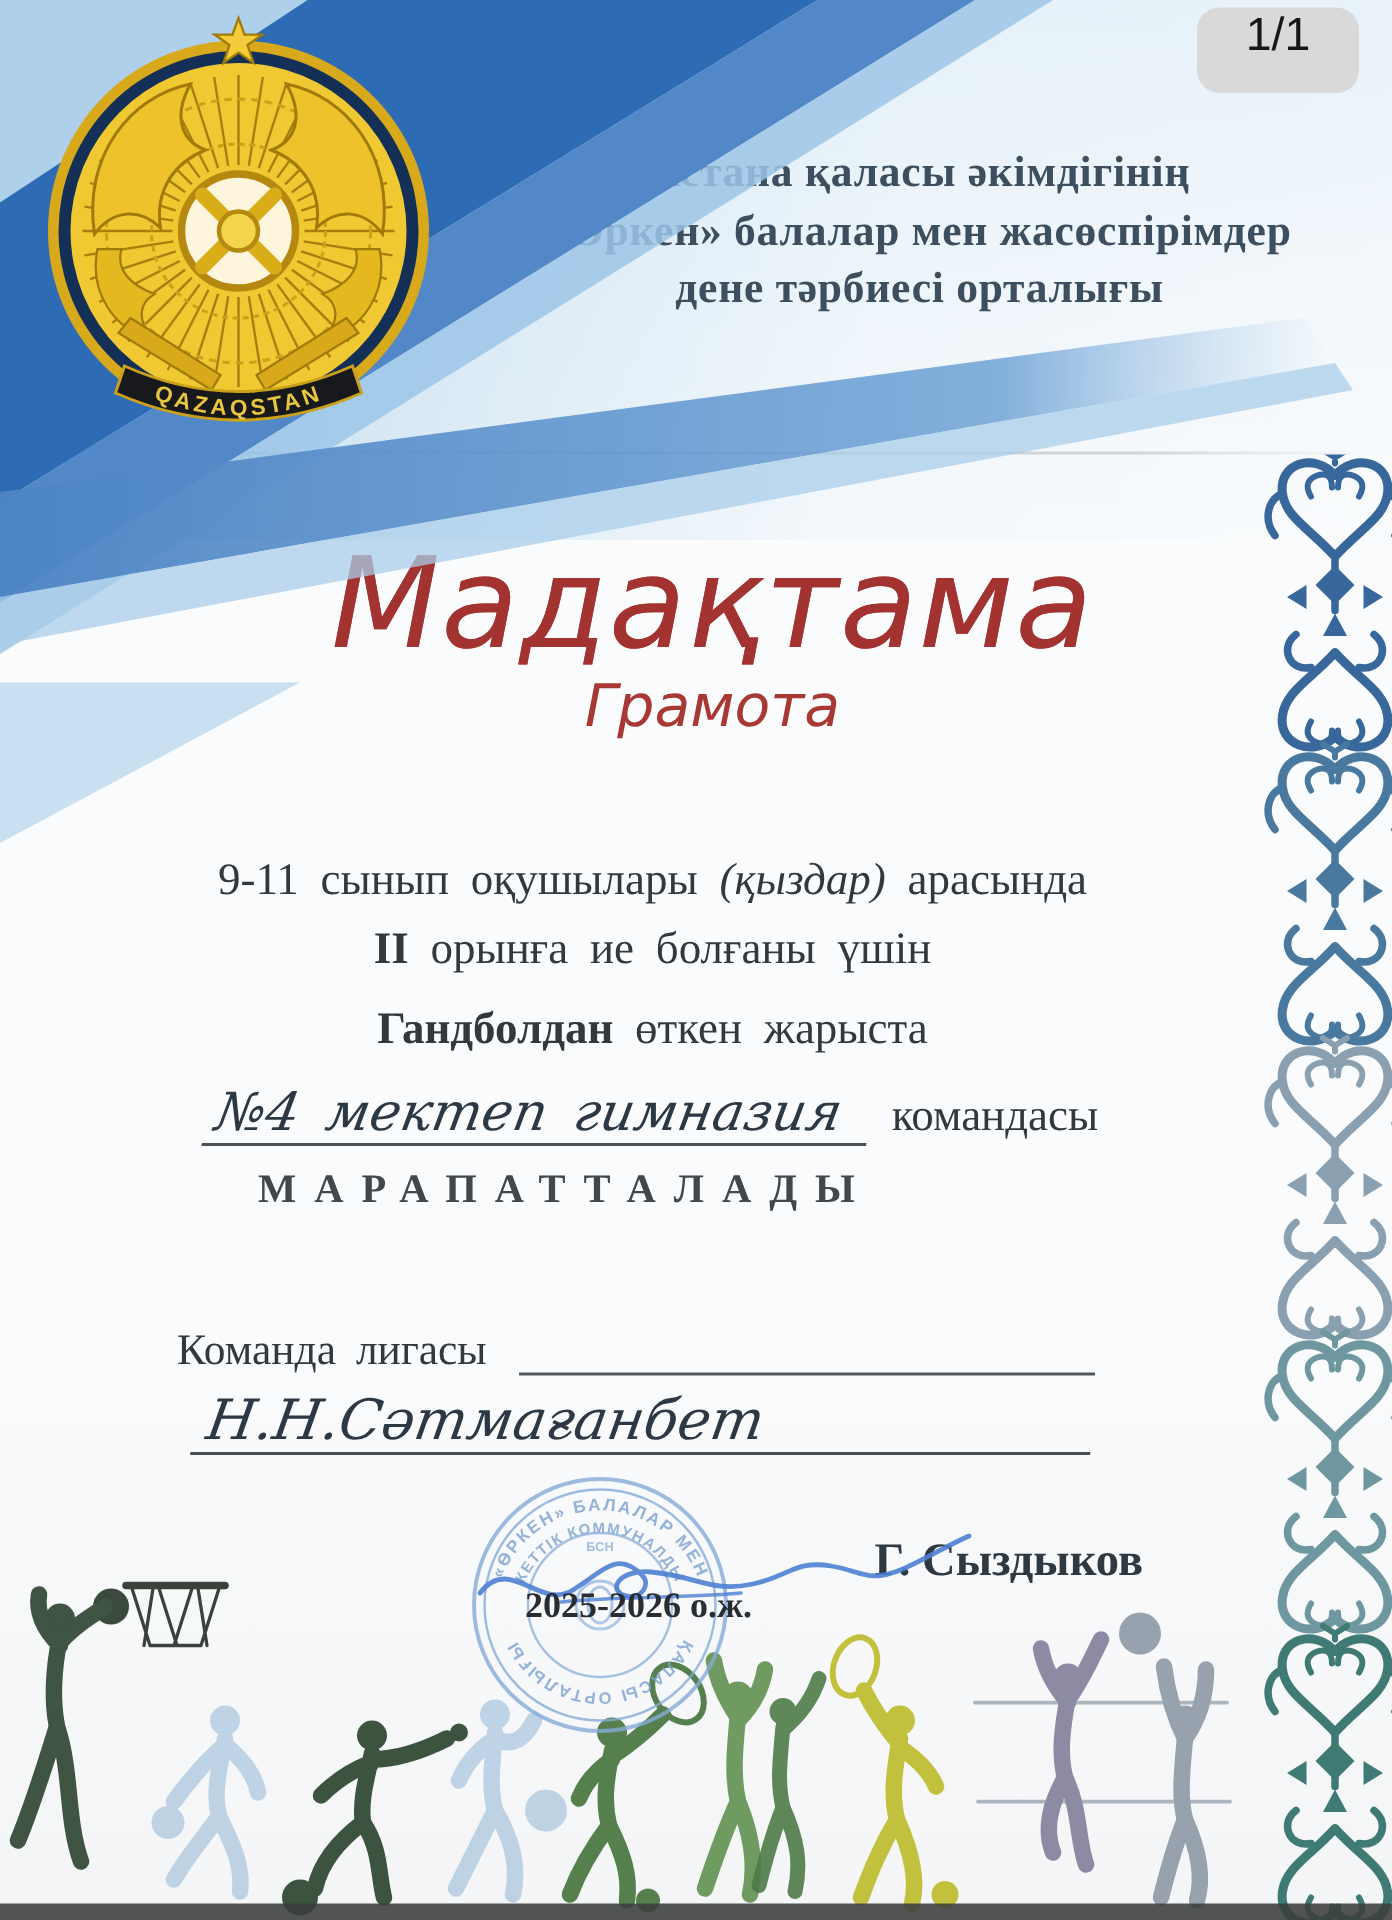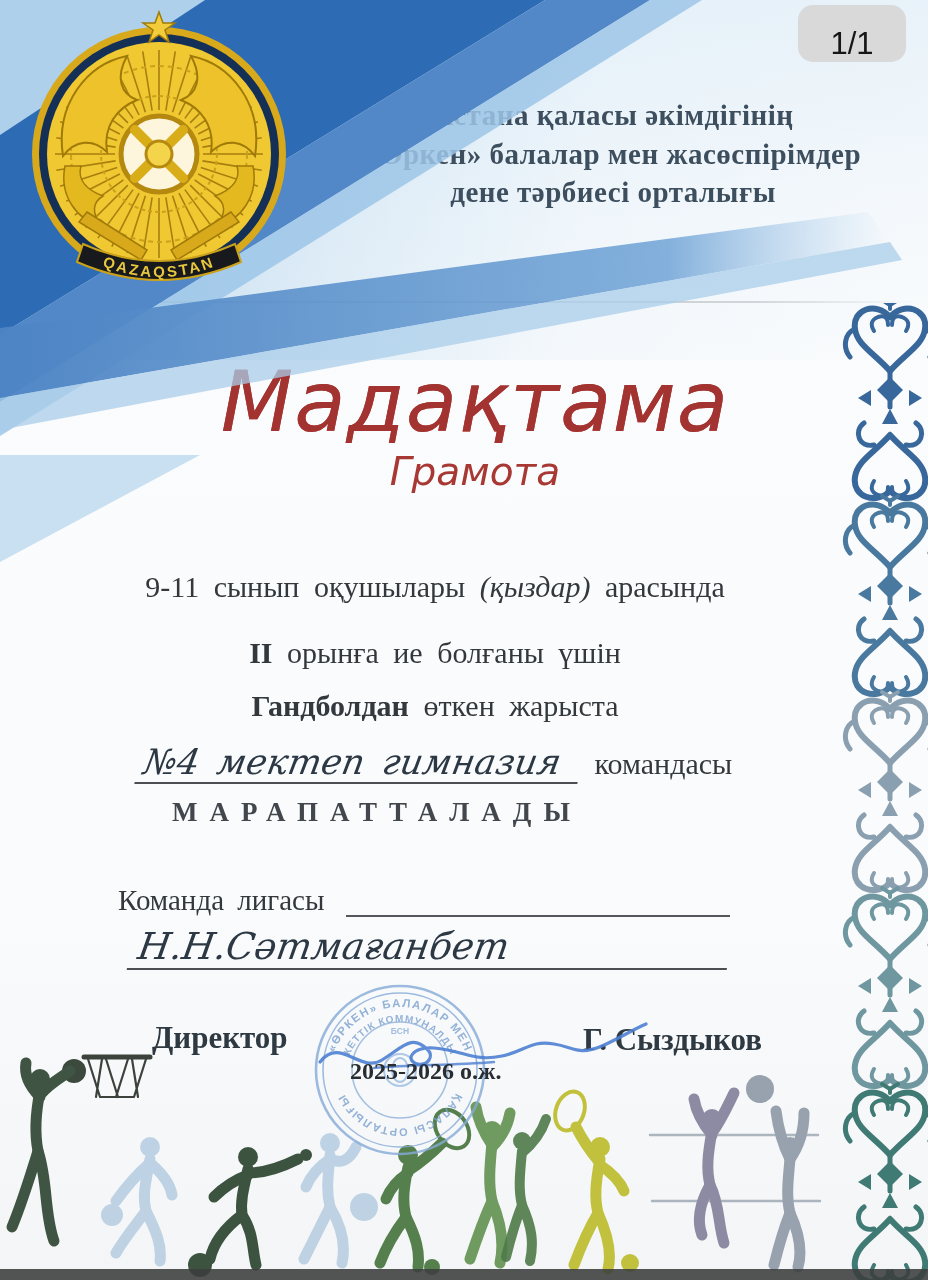--- a/index.html
+++ b/index.html
@@ -10,38 +10,38 @@
 
   
   .top-wash{left:0;top:0;width:928px;height:360px;
     background:
       linear-gradient(100deg, rgba(142,186,224,.60) 0%, rgba(196,222,241,.48) 38%, rgba(228,240,249,.32) 62%, rgba(248,251,253,.12) 100%),
       linear-gradient(180deg, rgba(205,227,243,.45) 0%, rgba(230,241,249,.35) 55%, rgba(252,253,254,0) 100%);}
 
   
   .badge{left:798px;top:5px;width:108px;height:57px;background:#d9d9d9;border-radius:15px;
     font-family:"Liberation Sans","DejaVu Sans",sans-serif;font-size:31px;color:#161616;
-    display:flex;align-items:flex-end;justify-content:center;}
+    display:flex;align-items:flex-start;justify-content:center;}
 
   
   .header{left:330px;top:96px;width:566px;text-align:center;
     font-weight:bold;font-size:29px;line-height:1.33;color:#3d4e5e;letter-spacing:.5px;}
 
   
   .title-wrap{left:0;top:360px;width:870px;text-align:center;
     font-family:"DejaVu Sans","Liberation Sans",sans-serif;font-style:italic;font-weight:normal;color:#a33330;margin-left:40px;}
   .title-kk{font-size:84px;line-height:1.0;letter-spacing:1px;
     background:linear-gradient(180deg,#7e2724 0%,#b23a33 55%,#c4453c 100%);
     -webkit-background-clip:text;background-clip:text;}
   .title-ru{font-size:39px;line-height:1.0;margin-top:8px;color:#a83833;}
 
   
   .bodycol{left:55px;top:570px;width:760px;text-align:center;font-size:30px;color:#33383d;word-spacing:7px;}
   .bl{margin-bottom:17px;}
-  .bl2{margin-bottom:32px;}
+  .bl2{margin-bottom:12px;}
   .bl3{margin-bottom:19px;}
   .em-it{font-style:italic;}
   .bold{font-weight:bold;}
   .team-line{margin-bottom:13px;white-space:nowrap;}
   .handwrite{display:inline-block;font-family:"DejaVu Serif",serif;font-style:italic;font-size:35px;
     color:#2c3844;transform:skewX(-10deg);padding:0 20px 0 6px;border-bottom:2.5px solid #4b4f54;margin-right:14px;}
   .award{font-weight:bold;font-size:27px;letter-spacing:12px;color:#41474d;transform:translateX(-58px);}
 
   
   .srow{left:118px;width:612px;display:flex;align-items:flex-end;font-size:29px;color:#33383d;word-spacing:6px;}
@@ -183,21 +183,20 @@
   </div>
 
   <div class="abs srow srow1">
     <span>Команда лигасы</span>
     <span class="sline"></span>
   </div>
   <div class="abs srow srow2">
     <span class="coach-sig">Н.Н.Сәтмағанбет</span>
   </div>
 
-  <div class="abs director">Директор</div>
   <div class="abs dirname">Г. Сыздыков</div>
   <div class="abs season">2025-2026 о.ж.</div>
 
   <svg class="abs stamp" width="200" height="195" viewBox="0 0 200 195" opacity="0.8">
     <defs>
       <path id="arcOut" d="M30,95 A70,70 0 0 1 170,95"></path>
       <path id="arcIn" d="M45,95 A55,55 0 0 1 155,95"></path>
       <path id="arcBot" d="M160,100 A62,62 0 0 1 40,100"></path>
     </defs>
     <circle cx="100" cy="88" r="84" fill="none" stroke="#86abd8" stroke-width="2.6"></circle>

